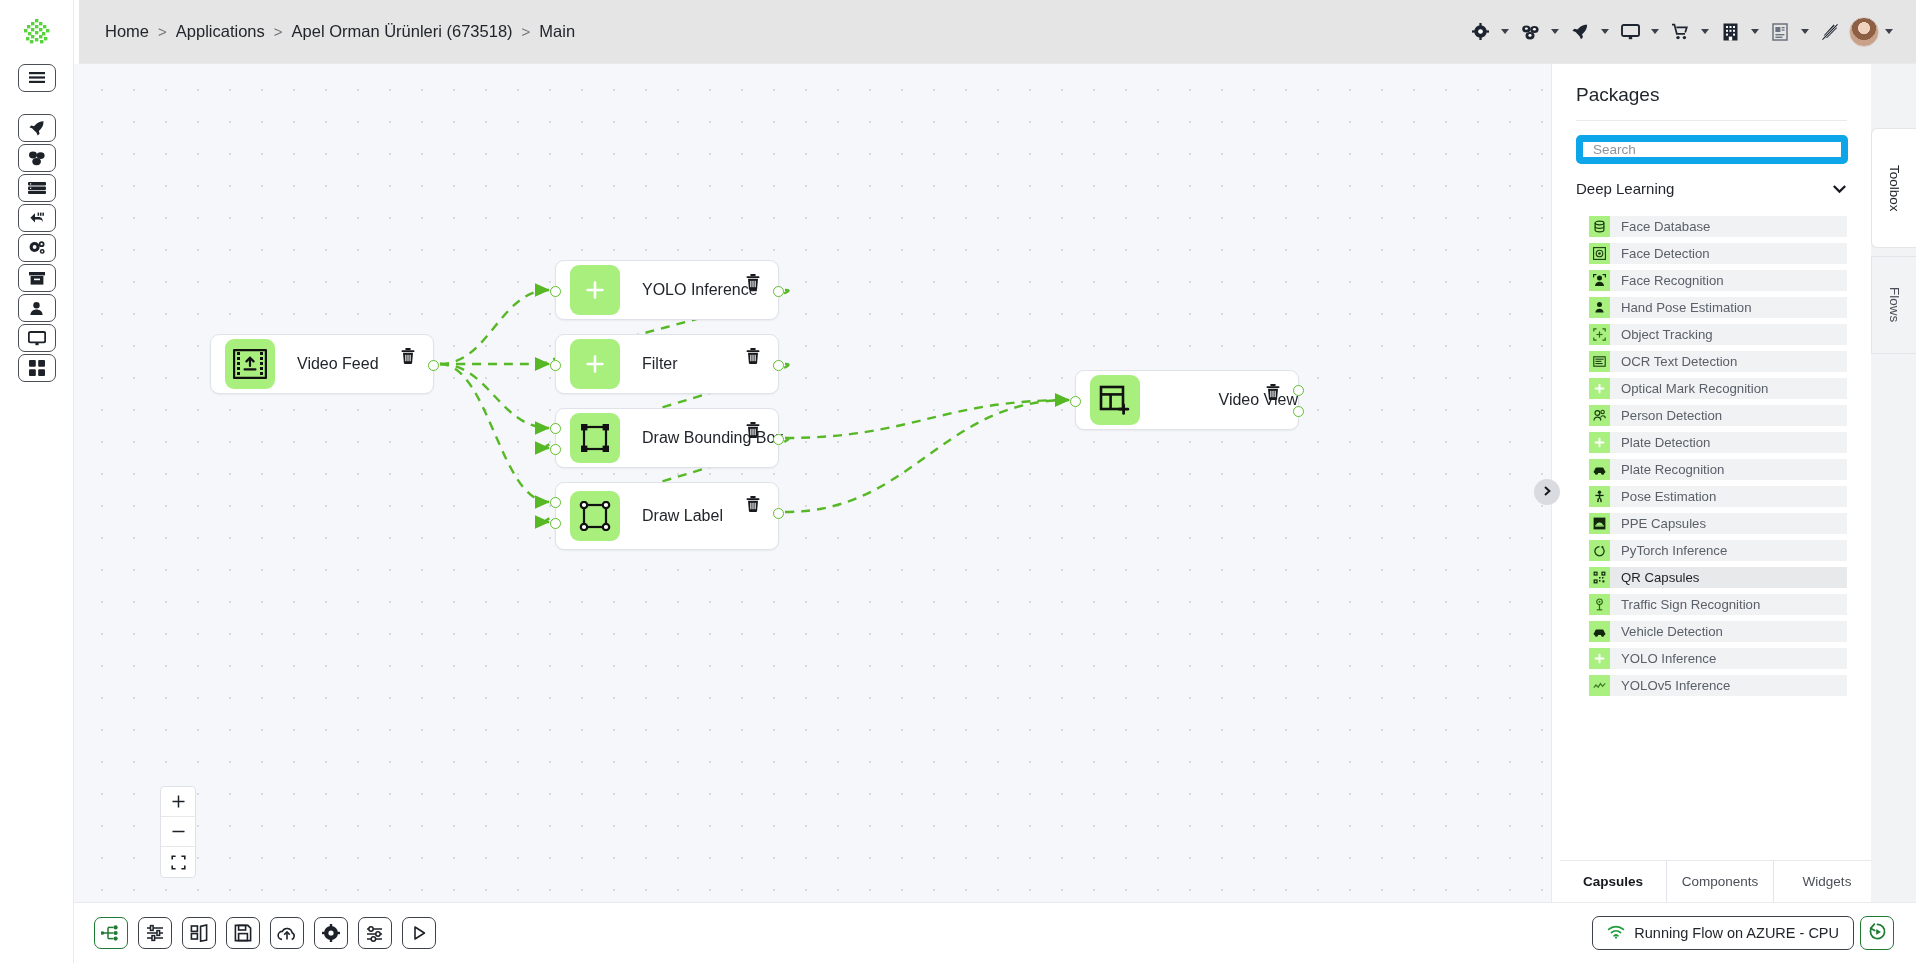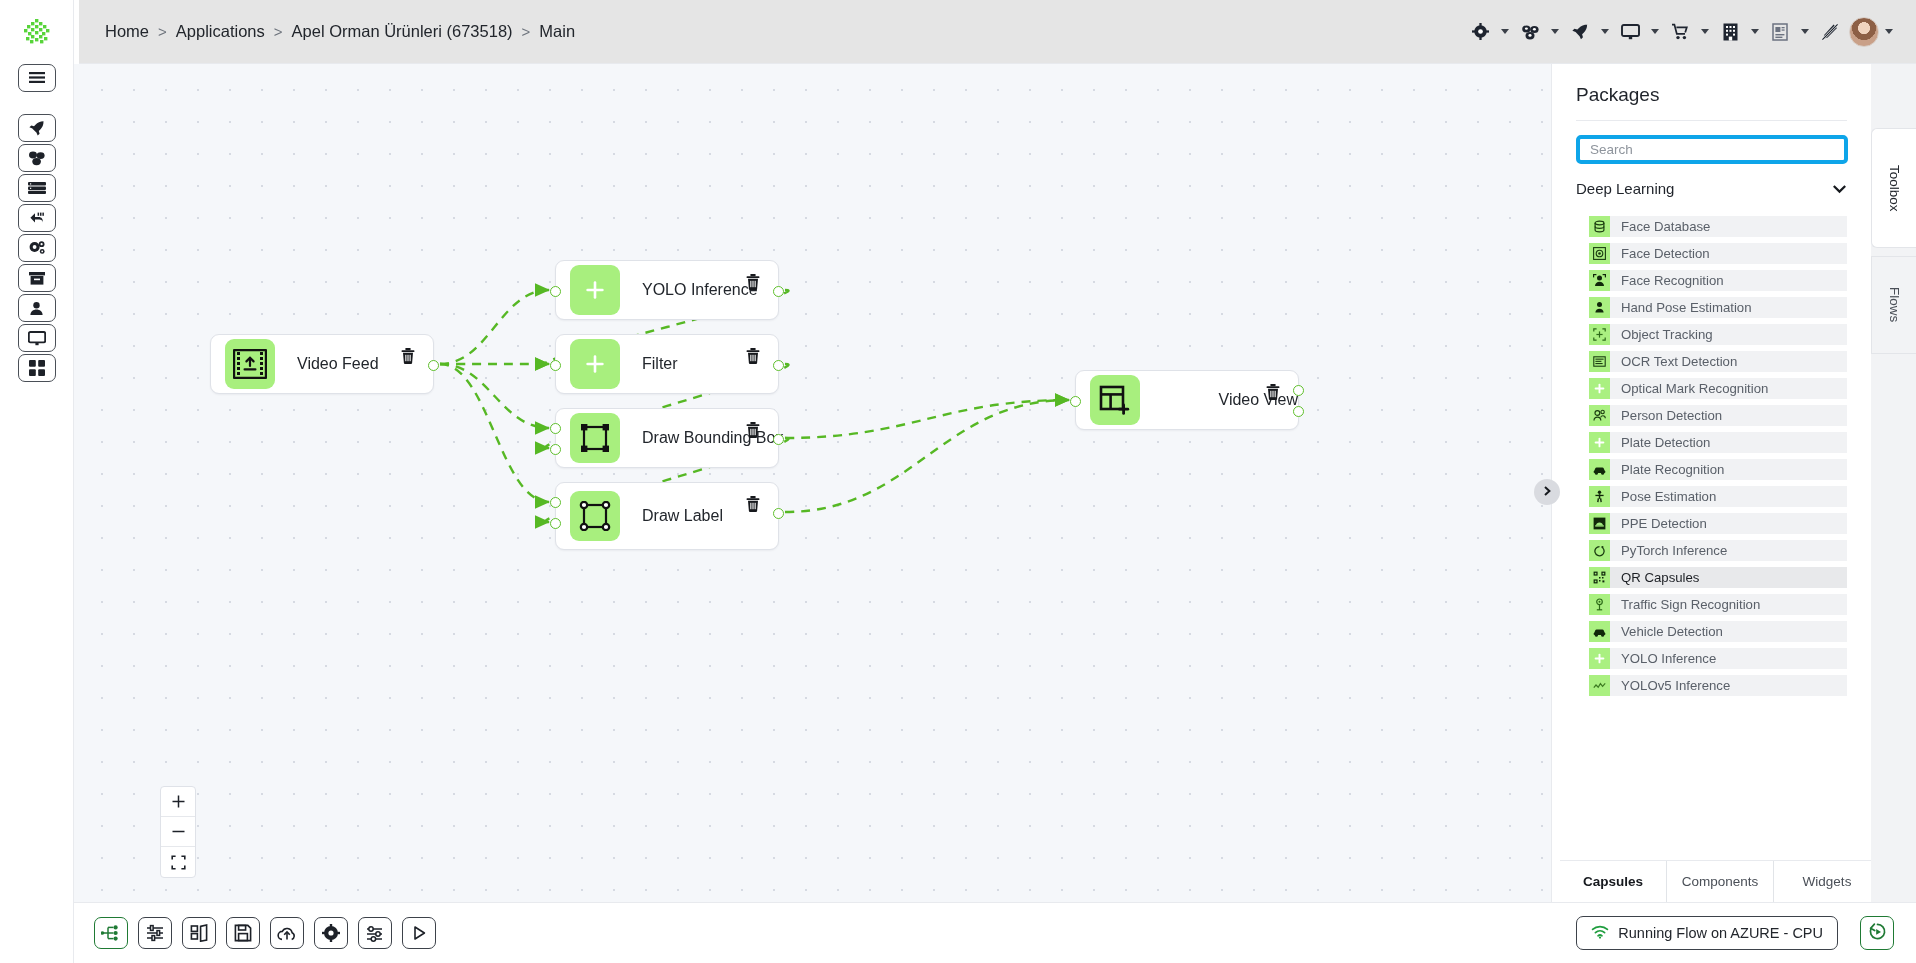--- a/index.html
+++ b/index.html
@@ -84,21 +84,21 @@
 
   
   .panel {
     position: absolute; left: 1551px; top: 64px; width: 320px; height: 838px;
     background: #fff; border-left: 1px solid #e8eaee;
   }
   .panel-title { font-size: 19px; padding: 20px 24px 14px; color: #1f232a; }
   .panel-rule { height: 1px; background: #e8eaee; margin: 0 24px; }
   .search {
     margin: 14px 24px 0; height: 29px; width: 272px;
-    border: 4px solid #0ea5e9; border-radius: 5px; padding: 0 10px;
+    border: 7px solid #0ea5e9; border-radius: 5px; padding: 0 10px;
     font-size: 13.5px; color: #2b2f36; font-family: "Liberation Sans", sans-serif;
     outline: none; background: #fff;
   }
   .search::placeholder { color: #8e949c; }
   .group-head {
     margin: 16px 24px 8px; display: flex; align-items: center; justify-content: space-between;
     font-size: 15px; color: #1f232a; cursor: pointer;
   }
   .pkg-list { padding: 11px 24px 0 37px; }
   .pkg {
@@ -148,21 +148,21 @@
     position: absolute; left: 74px; top: 902px; width: 1842px; height: 61px;
     background: #fff; border-top: 1px solid #e8eaee; display: flex; align-items: center;
   }
   .bbtn {
     width: 34px; height: 32px; margin-left: 10px; border: 1px solid #3d424a; border-radius: 7px;
     background: #fff; display: flex; align-items: center; justify-content: center; cursor: pointer;
   }
   .bbtn:first-child { margin-left: 20px; }
   .bbtn.active { border-color: #1f7a34; }
   .status {
-    margin-left: auto; margin-right: 22px; height: 34px; padding: 0 14px;
+    margin-left: auto; margin-right: 6px; height: 34px; padding: 0 14px;
     border: 1px solid #3d424a; border-radius: 7px; display: flex; align-items: center; gap: 9px;
     font-size: 14.5px; color: #22262c; cursor: pointer; background: #fff;
   }
   .restart {
     margin-right: 22px; width: 34px; height: 34px; border: 1px solid #1f7a34; border-radius: 7px;
     background: #fff; display: flex; align-items: center; justify-content: center; cursor: pointer;
   }
 </style>
 </head>
 <body>
@@ -807,21 +807,21 @@
           <div class="pkg-nm">Pose Estimation</div>
         </div>
         <div class="pkg">
           <div class="pkg-ic">
             <svg width="13" height="13" viewBox="0 0 13 13">
               <rect x="0.6" y="0.6" width="11.8" height="11.8" fill="#11280a"></rect>
               <path d="M3 8.2a3.6 3.6 0 0 1 7 0z" fill="#9fe87d"></path>
               <rect x="2.2" y="8.2" width="8.6" height="1.4" fill="#9fe87d"></rect>
             </svg>
           </div>
-          <div class="pkg-nm">PPE Detection</div>
+          <div class="pkg-nm">PPE Capsules</div>
         </div>
         <div class="pkg">
           <div class="pkg-ic">
             <svg width="13" height="13" viewBox="0 0 13 13">
               <path d="M6.5 2.6a4.6 4.6 0 1 0 3.2 1.3" fill="none" stroke="#1b3d10" stroke-width="1.3"></path>
               <circle cx="9.4" cy="3.1" r="1.1" fill="#1b3d10"></circle>
             </svg>
           </div>
           <div class="pkg-nm">PyTorch Inference</div>
         </div>

